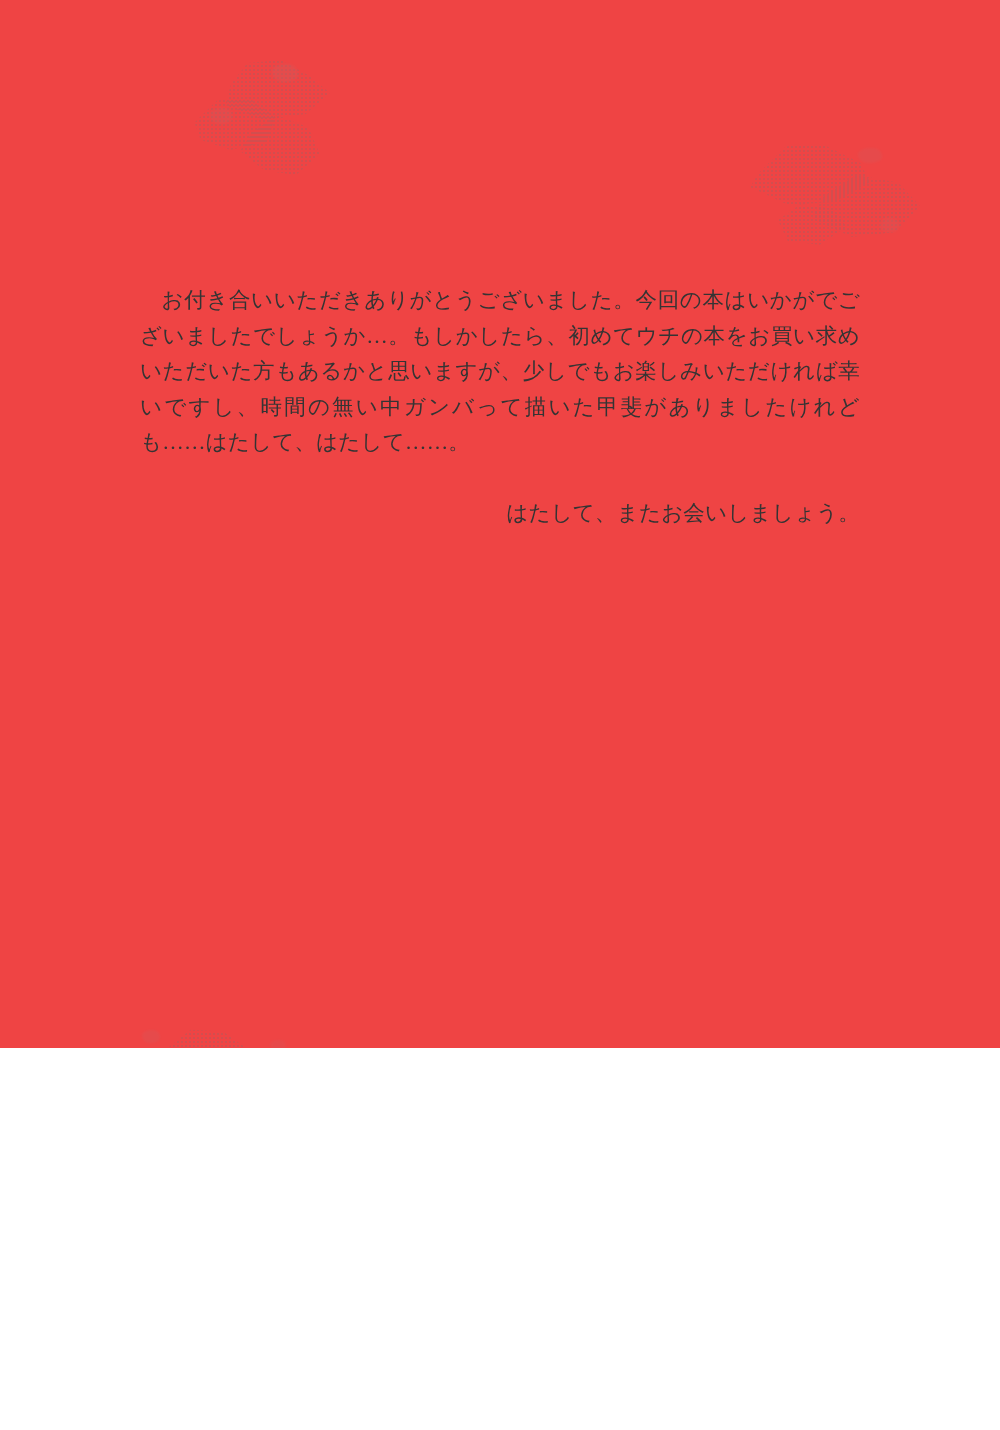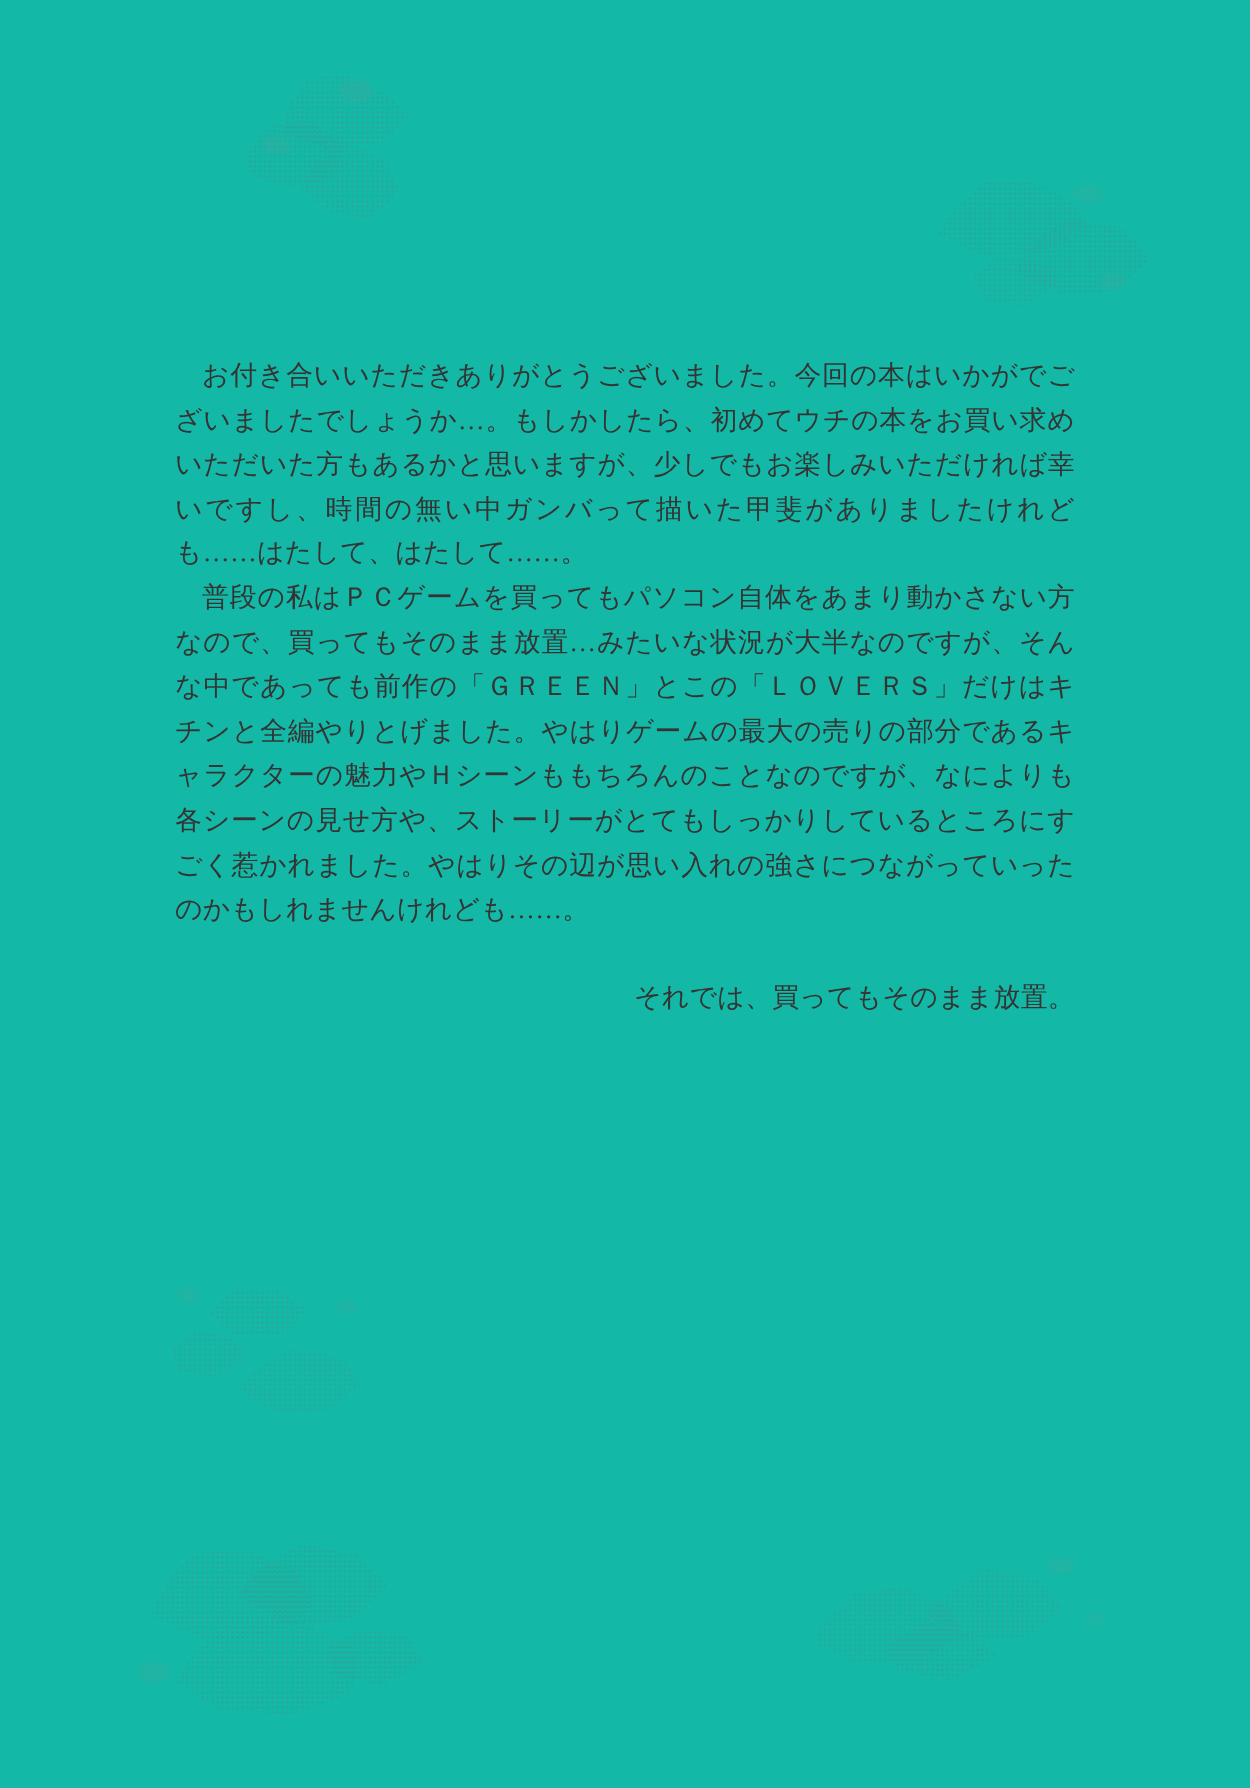--- a/index.html
+++ b/index.html
@@ -3,22 +3,22 @@
 <meta charset="utf-8">
 <style>
   html, body {
     margin: 0;
     padding: 0;
     background: #ffffff;
   }
   #page {
     position: relative;
     width: 1000px;
-    height: 1430px;
-    background: #14b8a6;
+    height: 1048px;
+    background: #ef4444;
     overflow: hidden;
     font-family: "Liberation Serif", serif;
     color: #3a3a3a;
   }
 
   
   .smudge {
     position: absolute;
     pointer-events: none;
     opacity: 0.30;
@@ -126,19 +126,18 @@
   <div class="smudge" style="left:640px; top:1240px; width:250px; height:130px;">
     <div class="dotted" style="left:10px; top:30px; width:120px; height:62px; clip-path: polygon(6% 48%,28% 6%,62% 0,92% 28%,100% 60%,70% 96%,32% 100%,0 70%);"></div>
     <div class="dotted" style="left:100px; top:15px; width:110px; height:58px; clip-path: polygon(12% 40%,44% 0,82% 16%,100% 54%,74% 94%,32% 100%,0 62%);"></div>
     <div class="dotted" style="left:60px; top:58px; width:100px; height:48px; clip-path: polygon(10% 38%,40% 2%,80% 18%,98% 58%,60% 96%,18% 80%);"></div>
     <div class="blob s3" style="left:198px; top:6px; width:22px; height:14px; opacity:.28;"></div>
     <div class="blob" style="left:228px; top:50px; width:16px; height:11px; opacity:.25;"></div>
   </div>
 
   <div class="body-text">
     <p class="para">お付き合いいただきありがとうございました。今回の本はいかがでございましたでしょうか…。もしかしたら、初めてウチの本をお買い求めいただいた方もあるかと思いますが、少しでもお楽しみいただければ幸いですし、時間の無い中ガンバって描いた甲斐がありましたけれども……はたして、はたして……。</p>
-    <p class="para">普段の私はＰＣゲームを買ってもパソコン自体をあまり動かさない方なので、買ってもそのまま放置…みたいな状況が大半なのですが、そんな中であっても前作の「ＧＲＥＥＮ」とこの「ＬＯＶＥＲＳ」だけはキチンと全編やりとげました。やはりゲームの最大の売りの部分であるキャラクターの魅力やＨシーンももちろんのことなのですが、なによりも各シーンの見せ方や、ストーリーがとてもしっかりしているところにすごく惹かれました。やはりその辺が思い入れの強さにつながっていったのかもしれませんけれども……。</p>
     <div class="para-gap"></div>
-    <p class="para noindent" style="text-align:right;">それでは、買ってもそのまま放置。</p>
+    <p class="para noindent" style="text-align:right;">はたして、またお会いしましょう。</p>
   </div>
 
 
 </div>
 
 </body></html>

